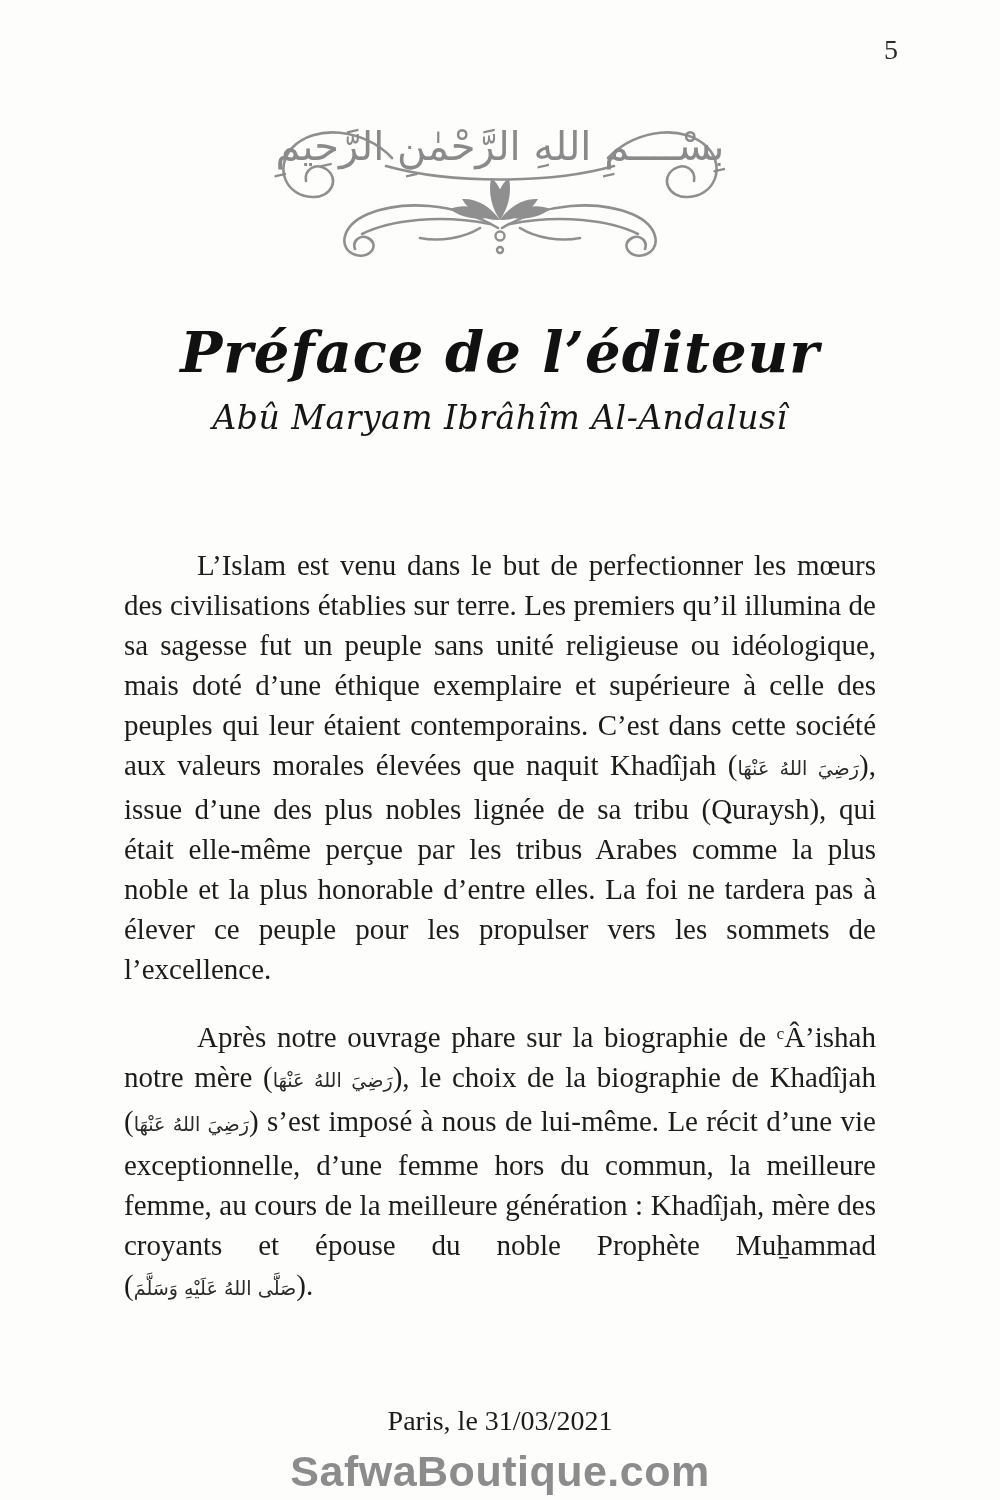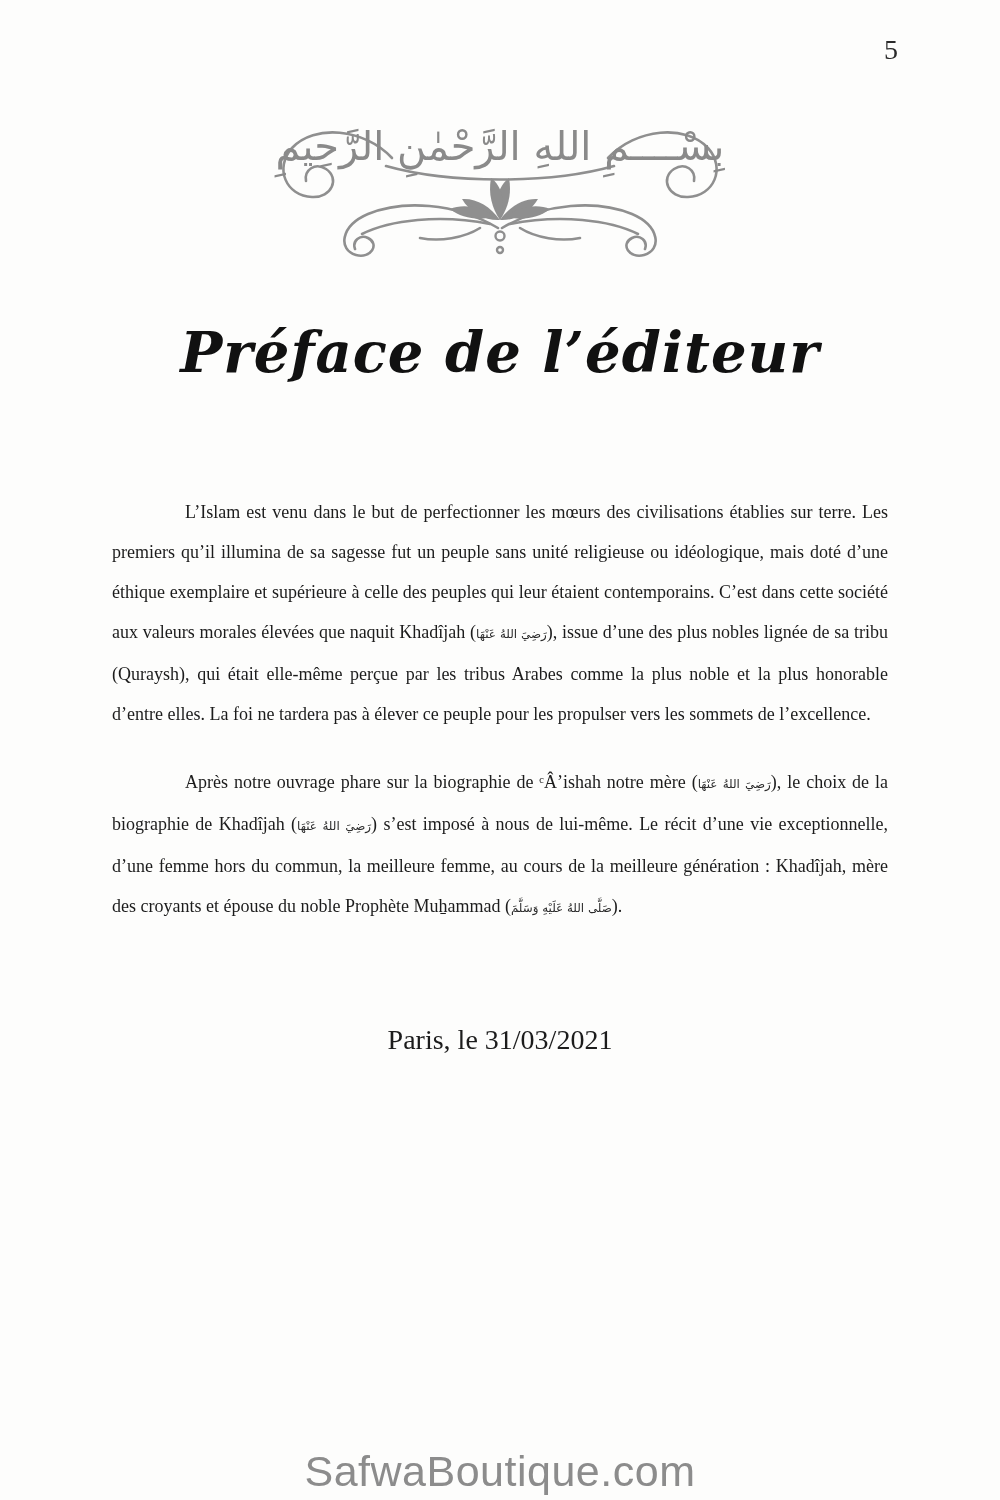--- a/index.html
+++ b/index.html
@@ -51,22 +51,22 @@
     font-style: italic;
     font-weight: 400;
     font-size: 33px;
     color: #161616;
     letter-spacing: 0.5px;
   }
   .body-text {
     margin: 108px 112px 0 112px;
   }
   .body-text p {
-    margin: 0;
-    font-size: 18px;
+    margin: 12px;
+    font-size: 29px;
     line-height: 40px;
     text-align: justify;
     text-indent: 73px;
     hyphens: none;
   }
   .body-text p + p {
     margin-top: 28px;
   }
   .run-fr { }
   .run-ar {
@@ -81,21 +81,21 @@
     font-size: 28px;
     color: #1c1c1c;
   }
   .watermark {
     position: absolute;
     left: 0;
     bottom: 4px;
     width: 100%;
     text-align: center;
     font-family: "Liberation Sans", sans-serif;
-    font-weight: normal;
+    font-weight: bold;
     font-size: 43px;
     color: #8c8c8c;
     letter-spacing: 0.5px;
   }
 </style>
 </head>
 <body>
 
 <div class="page">
 
@@ -132,20 +132,21 @@
 
       <g fill="none" stroke="#8f8f8f" stroke-width="2.4">
         <circle cx="240" cy="134" r="4.5"></circle>
         <circle cx="240" cy="148" r="3"></circle>
       </g>
     </g>
   </svg>
 
   <h1 class="page-title">Préface de l’éditeur</h1>
 
+  <h2 class="page-subtitle">Abû Maryam Ibrâhîm Al-Andalusî</h2>
 
   <div class="body-text">
     <p><span class="run-fr">L’Islam est venu dans le but de perfectionner les mœurs des civilisations établies sur terre. Les premiers qu’il illumina de sa sagesse fut un peuple sans unité religieuse ou idéologique, mais doté d’une éthique exemplaire et supérieure à celle des peuples qui leur étaient contemporains. C’est dans cette société aux valeurs morales élevées que naquit Khadîjah (</span><span class="run-ar">رَضِيَ اللهُ عَنْهَا</span><span class="run-fr">), issue d’une des plus nobles lignée de sa tribu (Quraysh), qui était elle-même perçue par les tribus Arabes comme la plus noble et la plus honorable d’entre elles. La foi ne tardera pas à élever ce peuple pour les propulser vers les sommets de l’excellence.</span></p>
     <p><span class="run-fr">Après notre ouvrage phare sur la biographie de ᶜÂ’ishah notre mère (</span><span class="run-ar">رَضِيَ اللهُ عَنْهَا</span><span class="run-fr">), le choix de la biographie de Khadîjah (</span><span class="run-ar">رَضِيَ اللهُ عَنْهَا</span><span class="run-fr">) s’est imposé à nous de lui-même. Le récit d’une vie exceptionnelle, d’une femme hors du commun, la meilleure femme, au cours de la meilleure génération : Khadîjah, mère des croyants et épouse du noble Prophète Muẖammad (</span><span class="run-ar">صَلَّى اللهُ عَلَيْهِ وَسَلَّمَ</span><span class="run-fr">).</span></p>
   </div>
 
   <div class="date-line">Paris, le 31/03/2021</div>
 
   <div class="watermark">SafwaBoutique.com</div>
 

